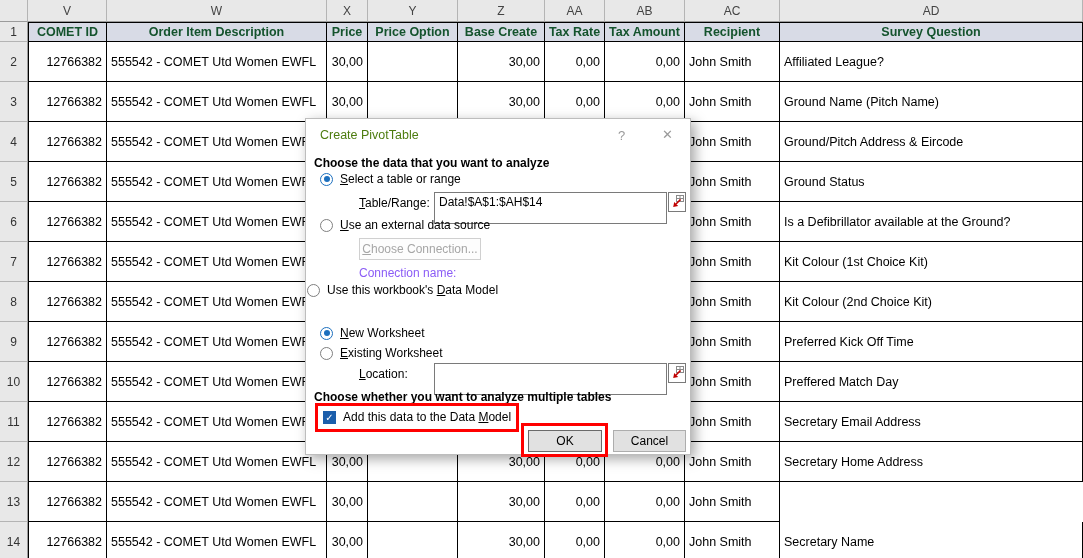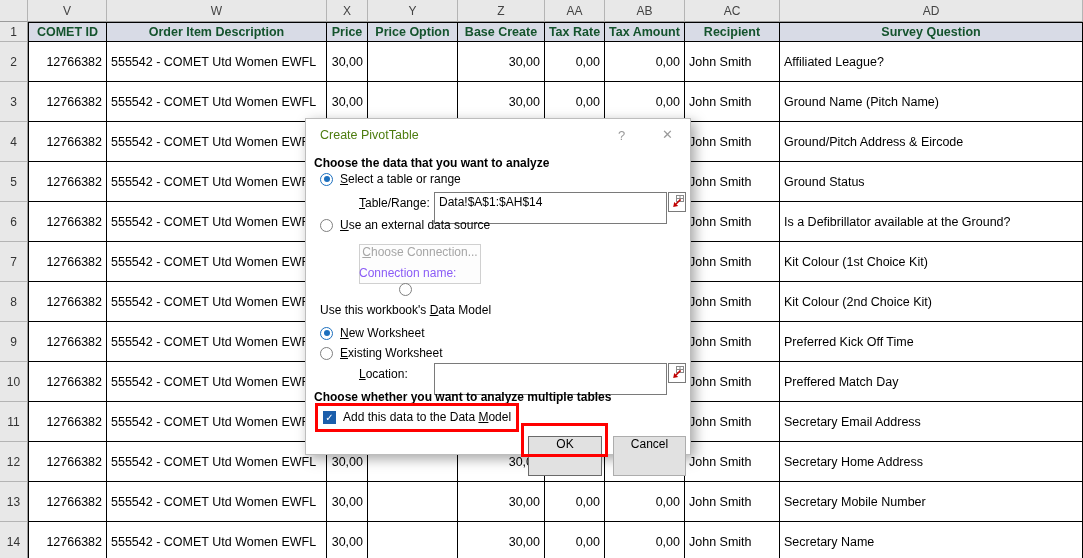--- a/index.html
+++ b/index.html
@@ -41,21 +41,21 @@
     position: absolute; left: 305px; top: 118px; width: 386px; height: 337px;
     background: #fff; border: 1px solid #bdbdbd; box-shadow: 4px 4px 12px rgba(0,0,0,.35);
     font-size: 12px; color: #000; z-index: 10;
   }
   .dlg-title-text { position: absolute; left: 14px; top: 9px; color: #4d7c0f; font-size: 12.5px; }
   .dlg-help  { position: absolute; left: 312px; top: 9px; color: #9a9a9a; font-size: 13px; cursor: default; }
   .dlg-close { position: absolute; left: 356px; top: 8px; color: #9a9a9a; font-size: 13px; cursor: default; }
   .sec { position: absolute; left: 8px; font-weight: bold; white-space: nowrap; }
   .sec1 { top: 37px; } .sec2 { top: 188px; } .sec3 { top: 271px; }
   .radio-row { position: absolute; display: flex; align-items: center; gap: 7px; white-space: nowrap; }
-  .r1 { left: 14px; top: 53px; } .r2 { left: 14px; top: 99px; } .r3 { left: 14px; top: 164px; flex-direction: column; }
+  .r1 { left: 14px; top: 53px; } .r2 { left: 14px; top: 99px; } .r3 { left: 1px; top: 164px; }
   .r4 { left: 14px; top: 207px; } .r5 { left: 14px; top: 227px; }
   .radio {
     width: 13px; height: 13px; border: 1px solid #7f7f7f; border-radius: 50%;
     background: #fff; display: inline-block; position: relative; flex: none;
   }
   .radio.checked { border-color: #1c6fbe; }
   .radio.checked::after {
     content: ""; position: absolute; left: 2.5px; top: 2.5px; width: 6px; height: 6px;
     border-radius: 50%; background: #1c6fbe;
   }
@@ -68,22 +68,22 @@
     border: 1px solid #7a7a7a; background: #fff; line-height: 18px; padding: 0 4px;
     overflow: hidden; white-space: nowrap;
   }
   .in-tr { left: 128px; top: 73px; } .in-loc { left: 128px; top: 244px; }
   .rangebtn {
     position: absolute; width: 18px; height: 20px; border: 1px solid #7a7a7a; background: #fff;
     display: flex; align-items: center; justify-content: center;
   }
   .ic-tr { left: 362px; top: 73px; } .ic-loc { left: 362px; top: 244px; }
   .btn {
-    position: absolute; height: 40px; background: #e1e1e1; border: 1px solid #adadad;
-    display: flex; align-items: flex-start; justify-content: center; font-size: 12px; cursor: default; margin-top: 6px;
+    position: absolute; height: 22px; background: #e1e1e1; border: 1px solid #adadad;
+    display: flex; align-items: center; justify-content: center; font-size: 12px; cursor: default;
   }
   .btn-conn { left: 53px; top: 119px; width: 122px; background: #fdfdfd; border-color: #d0d0d0; color: #a6a6a6; }
   .btn-ok { left: 222px; top: 311px; width: 74px; border-color: #6a6a6a; }
   .btn-cancel { left: 307px; top: 311px; width: 73px; }
   .cbrow { position: absolute; left: 17px; top: 291px; display: flex; align-items: center; gap: 7px; white-space: nowrap; }
   .checkbox {
     width: 13px; height: 13px; background: #1b5eab; border: 1px solid #1b5eab;
     color: #fff; font-size: 10px; line-height: 12px; text-align: center; flex: none;
   }
   .hl { position: absolute; border: 3px solid #ff0000; z-index: 11; pointer-events: none; }
@@ -255,21 +255,20 @@
       <div class="srow data-row">
         <div class="rowhdr">13</div>
         <div class="dcell r">12766382</div>
         <div class="dcell l">555542 - COMET Utd Women EWFL</div>
         <div class="dcell r">30,00</div>
         <div class="dcell l"></div>
         <div class="dcell r">30,00</div>
         <div class="dcell r">0,00</div>
         <div class="dcell r">0,00</div>
         <div class="dcell l">John Smith</div>
-        <div class="dcell l">Secretary Mobile Number</div>
       </div>
       <div class="srow data-row">
         <div class="rowhdr">14</div>
         <div class="dcell r">12766382</div>
         <div class="dcell l">555542 - COMET Utd Women EWFL</div>
         <div class="dcell r">30,00</div>
         <div class="dcell l"></div>
         <div class="dcell r">30,00</div>
         <div class="dcell r">0,00</div>
         <div class="dcell r">0,00</div>

